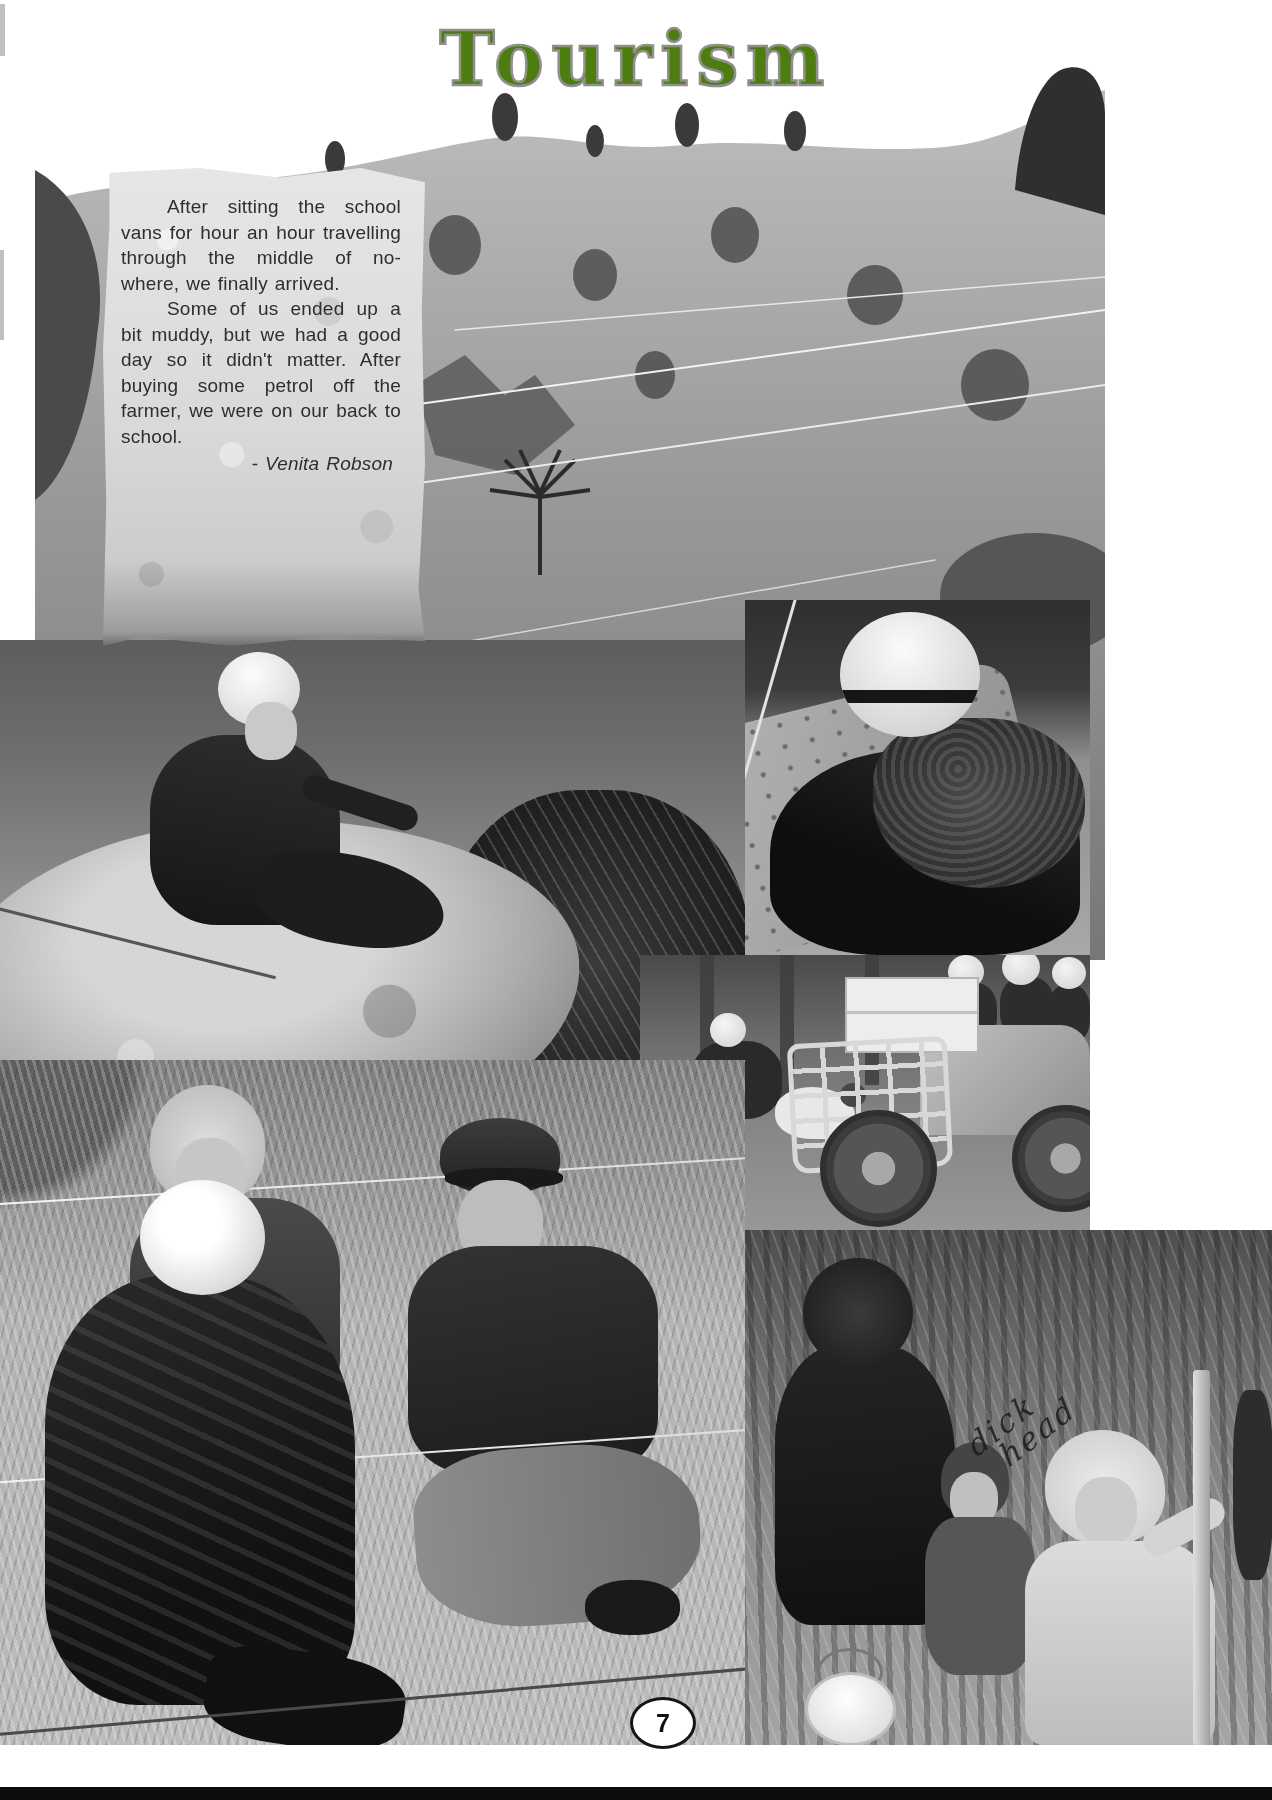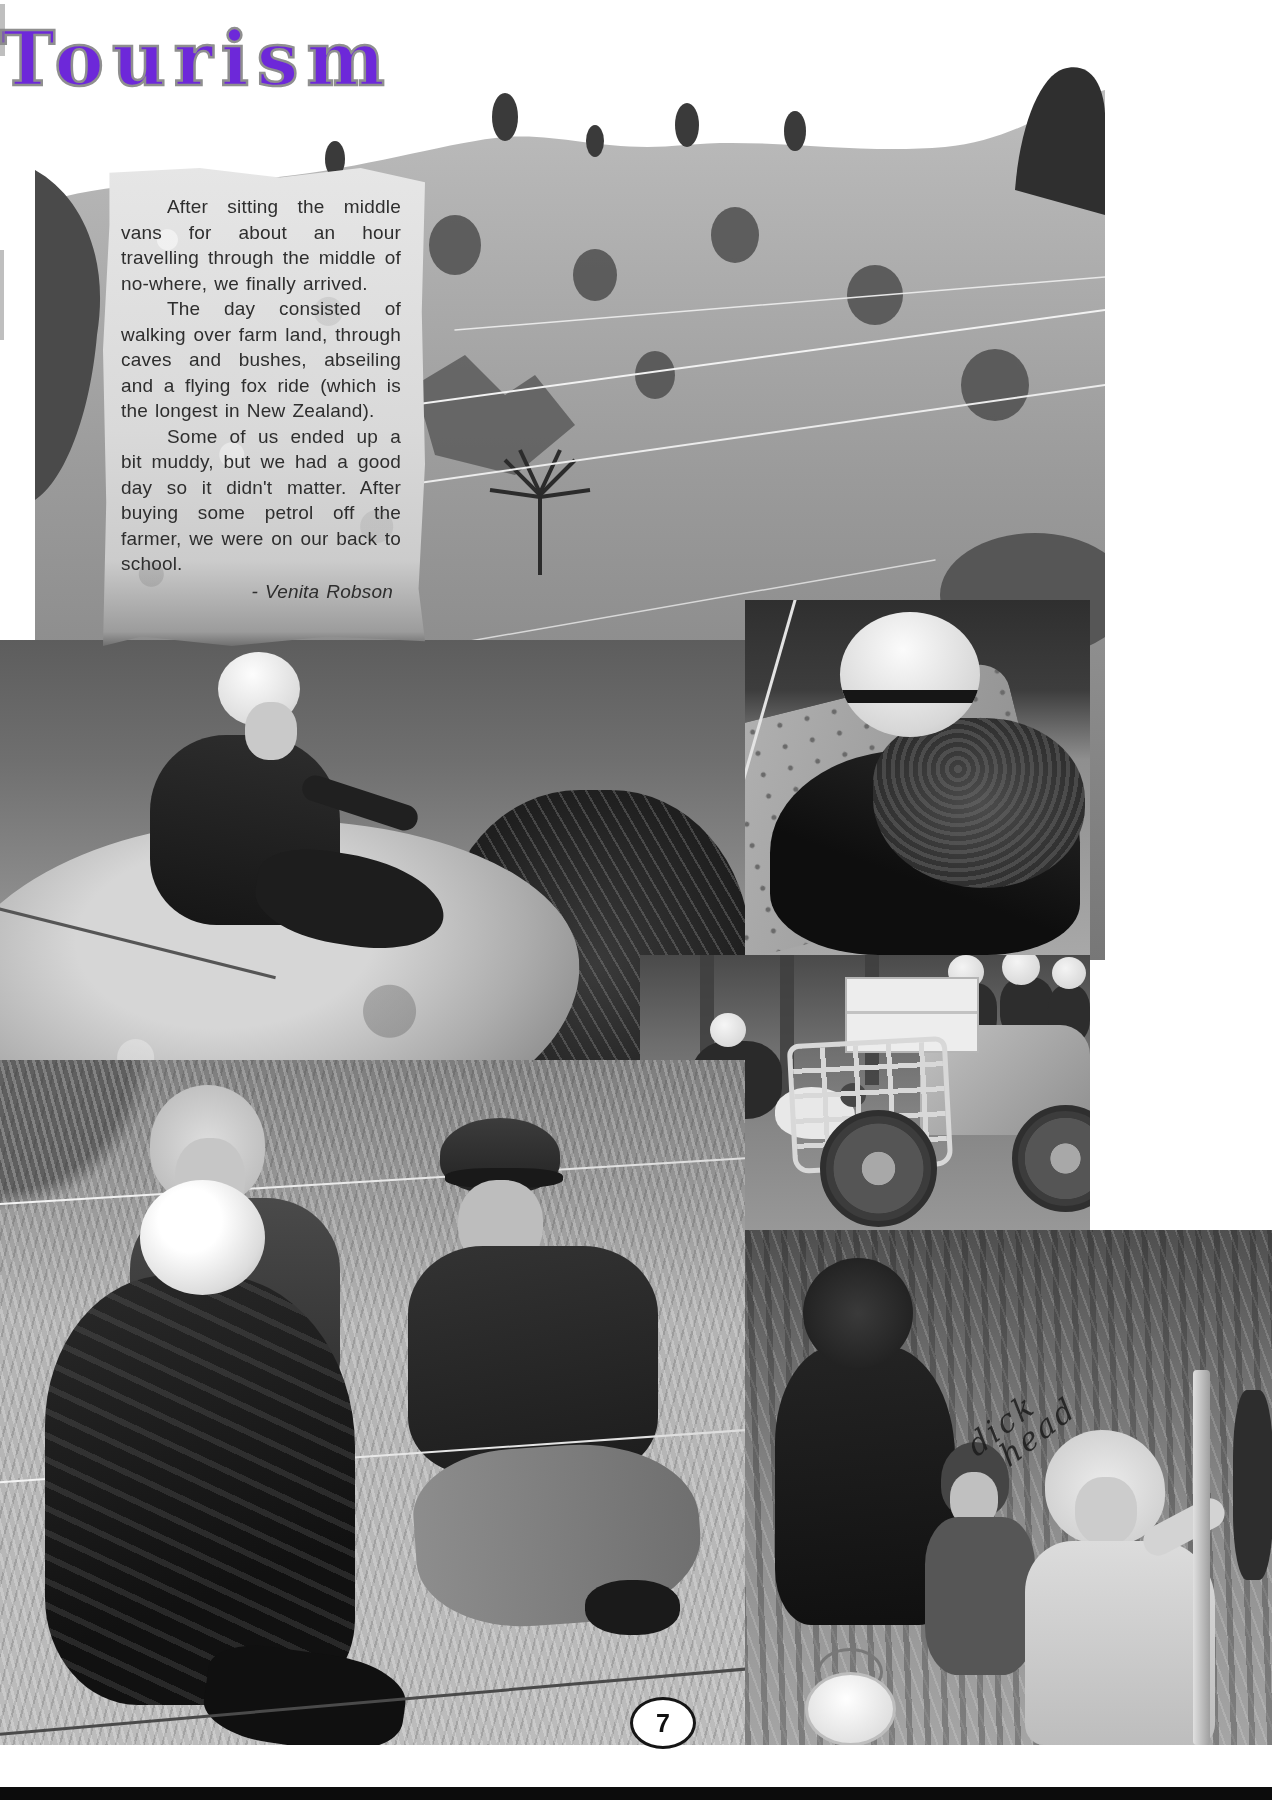--- a/index.html
+++ b/index.html
@@ -1,23 +1,23 @@
 <!DOCTYPE html>
 <html><head>
 <meta charset="utf-8">
 <style>
   html,body{margin:0;padding:0;background:#e9e9e9;}
   .page{position:relative;width:1272px;height:1800px;background:#fff;overflow:hidden;
         font-family:"Liberation Sans",sans-serif;}
   .abs{position:absolute;}
 
   
-  .title{position:absolute;left:0;top:16px;width:100%;text-align:left;margin:0;
+  .title{position:absolute;left:0;top:16px;width:100%;text-align:center;margin:0;
          font-family:"DejaVu Serif",serif;font-weight:700;font-size:74px;letter-spacing:8px;
-         color:#6d28d9;-webkit-text-stroke:2.5px #8f8f8f;
+         color:#4d7c0f;-webkit-text-stroke:2.5px #8f8f8f;
          text-shadow:0 0 1px #9a9a9a;}
 
   
   .artifact{position:absolute;background:#8a8a8a;opacity:.55;}
 
   
   .photo{position:absolute;overflow:hidden;}
   #photo-hillside{left:35px;top:55px;width:1070px;height:905px;}
   #photo-rock{left:0;top:640px;width:745px;height:495px;
       background:linear-gradient(180deg,#5d5d5d 0,#6f6f6f 120px,#8d8d8d 260px,#9f9f9f 100%);}
@@ -312,22 +312,21 @@
     <div class="abs fig-right"></div>
     <div class="abs bucket-handle"></div>
     <div class="abs bucket"></div>
     <div class="abs graffiti">
       <span class="g1">dick</span>
       <span class="g2">head</span>
     </div>
   </div>
 
   <div class="text-box">
-    <p>After sitting the middle vans for about an hour travelling through the middle of no-where, we finally arrived.</p>
-    <p>The day consisted of walking over farm land, through caves and bushes, abseiling and a flying fox ride (which is the longest in New Zealand).</p>
+    <p>After sitting the school vans for hour an hour travelling through the middle of no-where, we finally arrived.</p>
     <p>Some of us ended up a bit muddy, but we had a good day so it didn't matter.  After buying some petrol off the farmer, we were on our back to school.</p>
     <p class="byline">- Venita Robson</p>
   </div>
 
   <div class="page-num">
     <span>7</span>
   </div>
   <div class="footer-bar"></div>
 
 </div>

